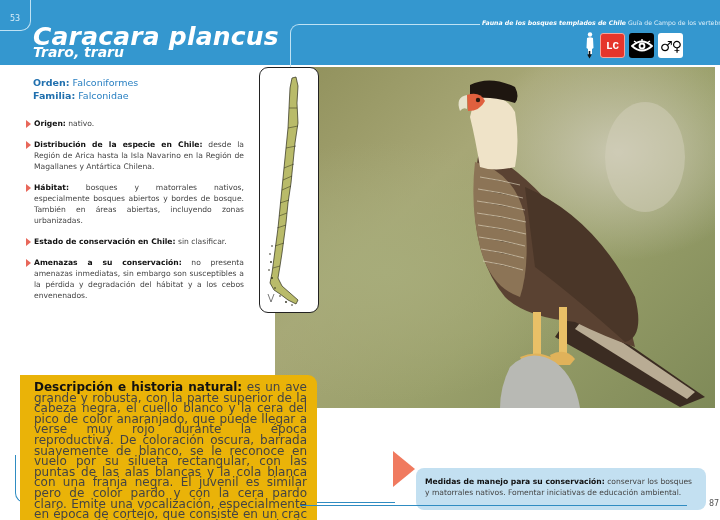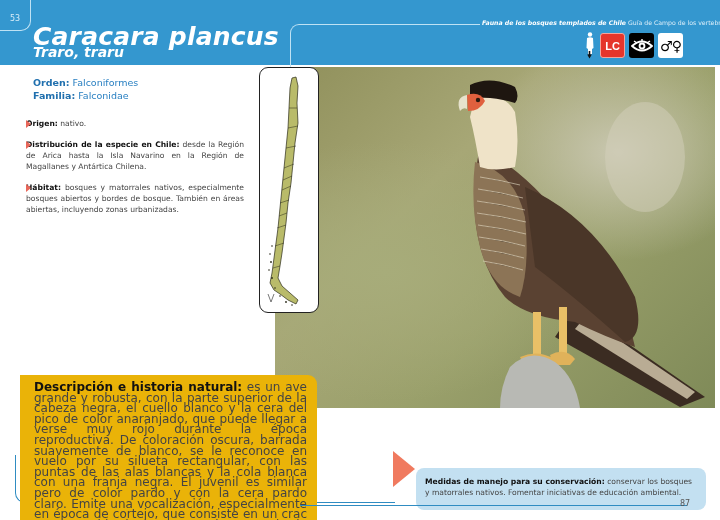--- a/index.html
+++ b/index.html
@@ -16,29 +16,29 @@
   .spine-line { position: absolute; left: 290px; top: 24px; width: 190px; height: 46px;
     border-left: 1px solid #bfe2f4; border-top: 1px solid #bfe2f4; border-top-left-radius: 9px; }
   .spine-line-ext { position: absolute; left: 290px; top: 65px; width: 1px; height: 5px; background: #bfe2f4; }
 
   .book-title { position: absolute; left: 482px; top: 19px; font-size: 6.2px; color: #dbeef9; white-space: nowrap; }
   .book-title b { color: #ffffff; font-weight: bold; font-style: italic; }
 
   .icons-row { position: absolute; left: 584px; top: 32px; height: 27px; display: flex; align-items: center; gap: 4px; }
   .icon-person { width: 12px; height: 27px; }
   .badge { width: 25px; height: 25px; border-radius: 3px; display: flex; align-items: center; justify-content: center; }
-  .badge-lc { background: #e5352b; border: 1px solid #f3a49c; color: #fff; font-weight: bold; font-size: 11px; font-family: Liberation Sans, sans-serif; }
+  .badge-lc { background: #e5352b; border: 1px solid #f3a49c; color: #fff; font-weight: bold; font-size: 11px; font-family: Liberation Mono, monospace; }
   .badge-eye { background: #000000; }
   .badge-sex { background: #ffffff; color: #000; font-weight: bold; font-size: 14px; letter-spacing: -1px; }
 
   .taxonomy { position: absolute; left: 33px; top: 76px; font-size: 9.5px; line-height: 13px; color: #2a80c2; }
   .taxonomy b { color: #1f6fae; margin-top: 12px; }
 
   .facts { position: absolute; left: 26px; top: 118px; width: 218px; font-size: 7.6px; line-height: 11px; color: #444; text-align: justify; }
-  .fact { position: relative; margin-bottom: 10px; }
+  .fact { position: relative; padding-left: 8px; margin-bottom: 10px; }
   .fact .arrow { position: absolute; left: 0; top: 2px; width: 0; height: 0;
     border-top: 4px solid transparent; border-bottom: 4px solid transparent; border-left: 5px solid #e8675a; }
   .fact b { color: #111; }
 
   .photo { position: absolute; left: 275px; top: 67px; width: 440px; height: 341px; overflow: hidden;
     background: radial-gradient(ellipse at 78% 25%, #c9c7b0 0%, rgba(201,199,176,0) 30%),
                 radial-gradient(ellipse at 25% 60%, #a7ac7a 0%, rgba(167,172,122,0) 45%),
                 linear-gradient(135deg, #8f8f5a 0%, #a7a776 35%, #9aa06b 60%, #7f8a58 100%); }
 
   .map-box { position: absolute; left: 259px; top: 67px; width: 60px; height: 246px; background: #ffffff;
@@ -51,21 +51,21 @@
     color: #444; text-align: justify; margin-top: 39px; }
   .desc-box b { color: #111; }
 
   .mgmt-arrow { position: absolute; left: 393px; top: 451px; width: 0; height: 0;
     border-top: 18px solid transparent; border-bottom: 18px solid transparent; border-left: 22px solid #f07a5f; }
   .mgmt-box { position: absolute; left: 416px; top: 468px; width: 290px; height: 42px; background: #c3e0f1;
     border-radius: 8px; padding: 8px 8px 6px 9px; font-size: 7.6px; line-height: 11px; color: #444; }
   .mgmt-box b { color: #111; }
 
   .footer-line { position: absolute; left: 300px; top: 505px; width: 387px; height: 1px; background: #2f8cc2; }
-  .page-num-right { position: absolute; left: 680px; top: 499px; font-size: 8px; color: #555; }
+  .page-num-right { position: absolute; left: 709px; top: 499px; font-size: 8px; color: #555; }
 </style>
 </head>
 <body>
 
 <div class="header-band"></div>
 <div class="corner-left"></div>
 <div class="page-num-left">53</div>
 <div class="species-title">Caracara plancus</div>
 <div class="common-name">Traro, traru</div>
 <div class="spine-line"></div>
@@ -98,20 +98,22 @@
 
 <div class="taxonomy">
   <div><b>Orden:</b><span> Falconiformes</span></div>
   <div><b>Familia:</b><span> Falconidae</span></div>
 </div>
 
 <div class="facts">
   <div class="fact"><span class="arrow"></span><b>Origen:</b><span> nativo.</span></div>
   <div class="fact"><span class="arrow"></span><b>Distribución de la especie en Chile:</b><span> desde la Región de Arica hasta la Isla Navarino en la Región de Magallanes y Antártica Chilena.</span></div>
   <div class="fact"><span class="arrow"></span><b>Hábitat:</b><span> bosques y matorrales nativos, especialmente bosques abiertos y bordes de bosque. También en áreas abiertas, incluyendo zonas urbanizadas.</span></div>
+  <div class="fact"><span class="arrow"></span><b>Estado de conservación en Chile:</b><span> sin clasificar.</span></div>
+  <div class="fact"><span class="arrow"></span><b>Amenazas a su conservación:</b><span> no presenta amenazas inmediatas, sin embargo son susceptibles a la pérdida y degradación del hábitat y a los cebos envenenados.</span></div>
 </div>
 
 <div class="photo">
   <svg width="440" height="341" viewBox="0 0 440 341">
     <ellipse cx="370" cy="90" rx="40" ry="55" fill="#d4d0bc" opacity="0.5"></ellipse>
 
     <path d="M300 240 L430 330 L405 340 L280 270 Z" fill="#3b2c22"></path>
     <path d="M310 250 L420 325 L412 332 L300 262 Z" fill="#d9cdb2" opacity="0.8"></path>
 
     <path d="M205 80 Q260 110 300 170 Q350 230 360 280 Q330 270 300 255 Q250 250 230 230 Q205 200 200 150 Q198 110 205 80 Z" fill="#5a4232"></path>

